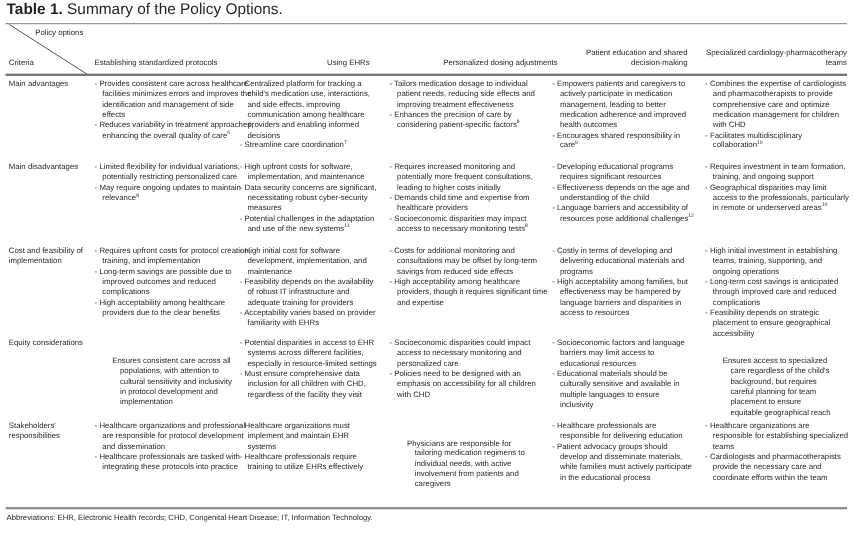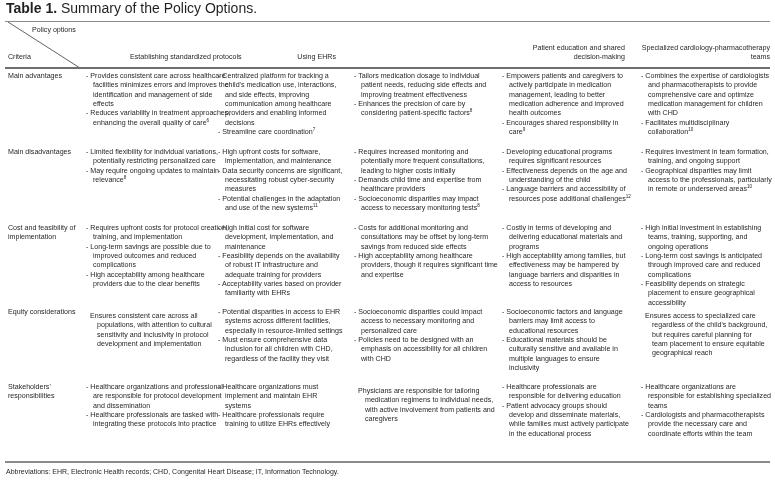--- a/index.html
+++ b/index.html
@@ -18,39 +18,39 @@
   .title b { font-weight: bold; }
   .rule-top { position: absolute; left: 5px; right: 5px; top: 21px; height: 1.4px; background: #8a8a8a; }
   .rule-head { position: absolute; left: 5px; right: 5px; top: 67px; height: 2.2px; background: #6e6e6e; }
   .rule-bottom { position: absolute; left: 5px; right: 5px; top: 461px; height: 1.6px; background: #8a8a8a; }
 
   .diag { position: absolute; left: 8px; top: 22px; width: 75px; height: 46px; }
   .policy-options-label { position: absolute; left: 32px; top: 26px; }
   .criteria-label { position: absolute; left: 8px; top: 53px; }
 
   .colhead { position: absolute; text-align: right; }
-  .ch1 { left: 86px;  top: 53px; width: 130px; text-align: left; margin-left: 44px; }
+  .ch1 { left: 86px;  top: 53px; width: 130px; text-align: left; }
   .ch2 { left: 246px; top: 53px; width: 90px; }
   .ch3 { left: 342px; top: 53px; width: 165px; }
   .ch4 { left: 505px; top: 44px; width: 120px; }
   .ch5 { left: 640px; top: 44px; width: 130px; }
 
   .row-label { position: absolute; left: 8px; width: 76px; }
 
   .cell { position: absolute; }
   .c1 { left: 86px;  width: 148px; }
   .c2 { left: 218px; width: 126px; }
   .c3 { left: 354px; width: 145px; }
   .c4 { left: 502px; width: 130px; }
   .c5 { left: 641px; width: 132px; }
 
   .cell ul { list-style: none; margin: 0; padding: 0; }
   .cell li { padding-left: 7px; text-indent: -7px; }
   .cell li::before { content: "- "; }
-  .cell p.plain { margin: 4px; padding-left: 7px; text-indent: -7px; }
+  .cell p.plain { margin: 16px; padding-left: 7px; text-indent: -7px; }
 
   .ref { font-size: 4.6px; vertical-align: super; line-height: 0; }
 
   .footnote { position: absolute; left: 6px; top: 467px; font-size: 7px; line-height: 9px; }
 
   .r1 { top: 72px; }
   .r2 { top: 148px; }
   .r3 { top: 224px; }
   .r4 { top: 308px; }
   .r5 { top: 383px; }
@@ -68,20 +68,21 @@
   <div class="rule-top"></div>
 
   <svg class="diag" viewBox="0 0 75 46" preserveAspectRatio="none">
     <line x1="0" y1="0" x2="72" y2="46" stroke="#3a3a3a" stroke-width="0.8"></line>
   </svg>
   <div class="policy-options-label">Policy options</div>
   <div class="criteria-label">Criteria</div>
 
   <div class="colhead ch1">Establishing standardized protocols</div>
   <div class="colhead ch2">Using EHRs</div>
+  <div class="colhead ch3">Personalized dosing adjustments</div>
   <div class="colhead ch4">Patient education and shared decision-making</div>
   <div class="colhead ch5">Specialized cardiology-pharmacotherapy teams</div>
 
   <div class="rule-head"></div>
 
   <div id="rows-container">
       <div class="row-label r1">Main advantages</div>
       <div class="cell c1 r1">
         <ul>
           <li><span>Provides consistent care across healthcare facilities minimizes errors and improves the identification and management of side effects</span></li>

